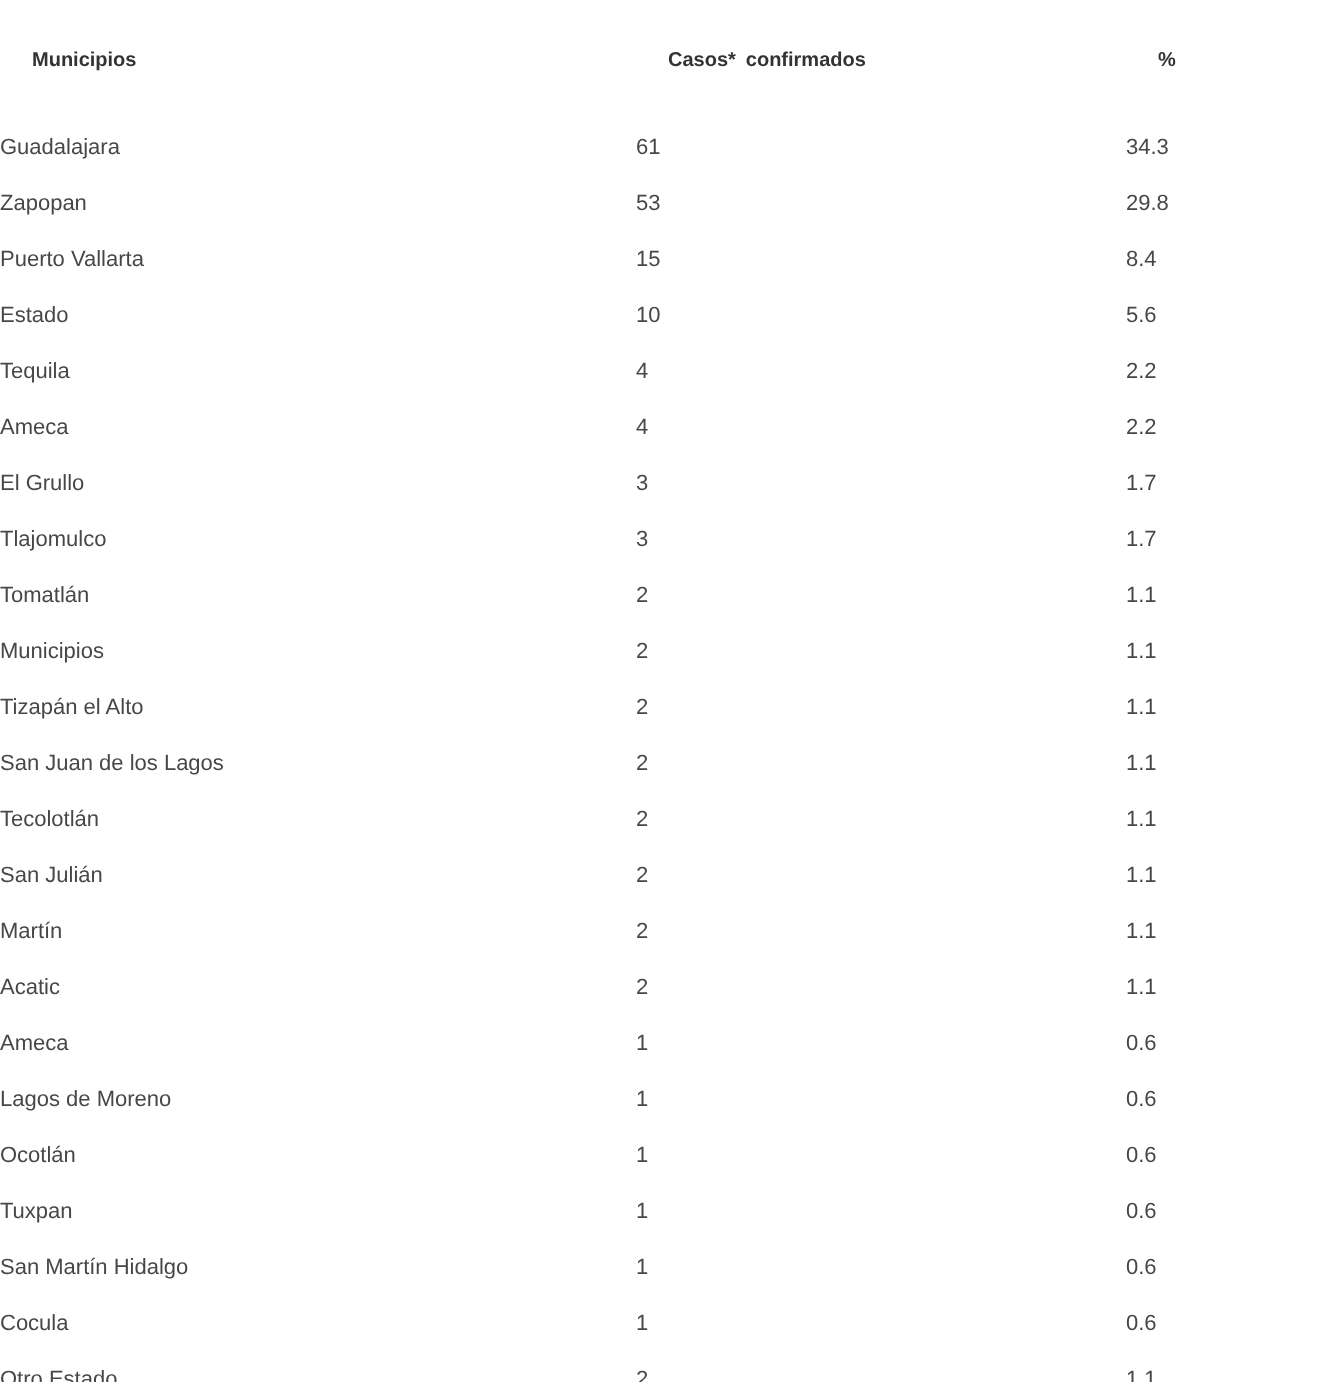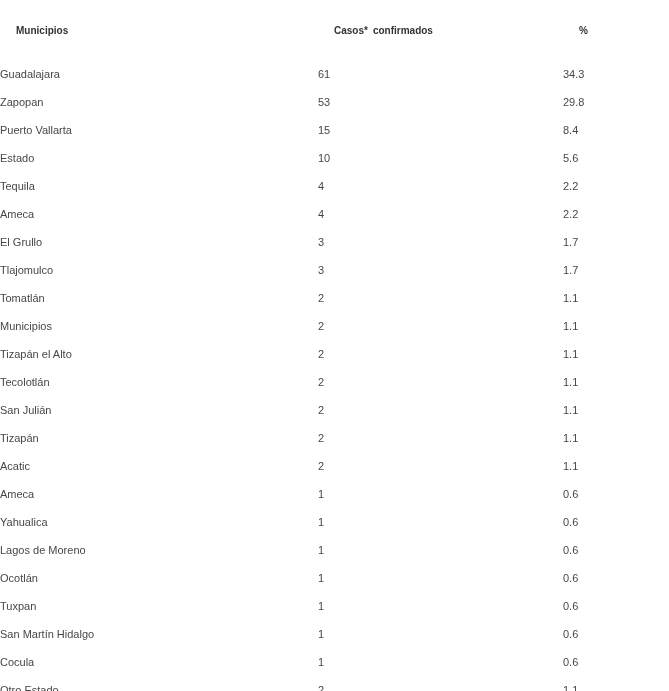--- a/index.html
+++ b/index.html
@@ -127,46 +127,46 @@
           <td class="td-muni">Municipios</td>
           <td class="td-casos">2</td>
           <td class="td-pct">1.1</td>
         </tr>
         <tr>
           <td class="td-muni">Tizapán el Alto</td>
           <td class="td-casos">2</td>
           <td class="td-pct">1.1</td>
         </tr>
         <tr>
+          <td class="td-muni">San Juan de los Lagos</td>
+          <td class="td-casos">2</td>
+          <td class="td-pct">1.1</td>
+        </tr>
+        <tr>
           <td class="td-muni">Tecolotlán</td>
           <td class="td-casos">2</td>
           <td class="td-pct">1.1</td>
         </tr>
         <tr>
           <td class="td-muni">San Julián</td>
           <td class="td-casos">2</td>
           <td class="td-pct">1.1</td>
         </tr>
         <tr>
-          <td class="td-muni">Tizapán</td>
+          <td class="td-muni">Martín</td>
           <td class="td-casos">2</td>
           <td class="td-pct">1.1</td>
         </tr>
         <tr>
           <td class="td-muni">Acatic</td>
           <td class="td-casos">2</td>
           <td class="td-pct">1.1</td>
         </tr>
         <tr>
           <td class="td-muni">Ameca</td>
-          <td class="td-casos">1</td>
-          <td class="td-pct">0.6</td>
-        </tr>
-        <tr>
-          <td class="td-muni">Yahualica</td>
           <td class="td-casos">1</td>
           <td class="td-pct">0.6</td>
         </tr>
         <tr>
           <td class="td-muni">Lagos de Moreno</td>
           <td class="td-casos">1</td>
           <td class="td-pct">0.6</td>
         </tr>
         <tr>
           <td class="td-muni">Ocotlán</td>

